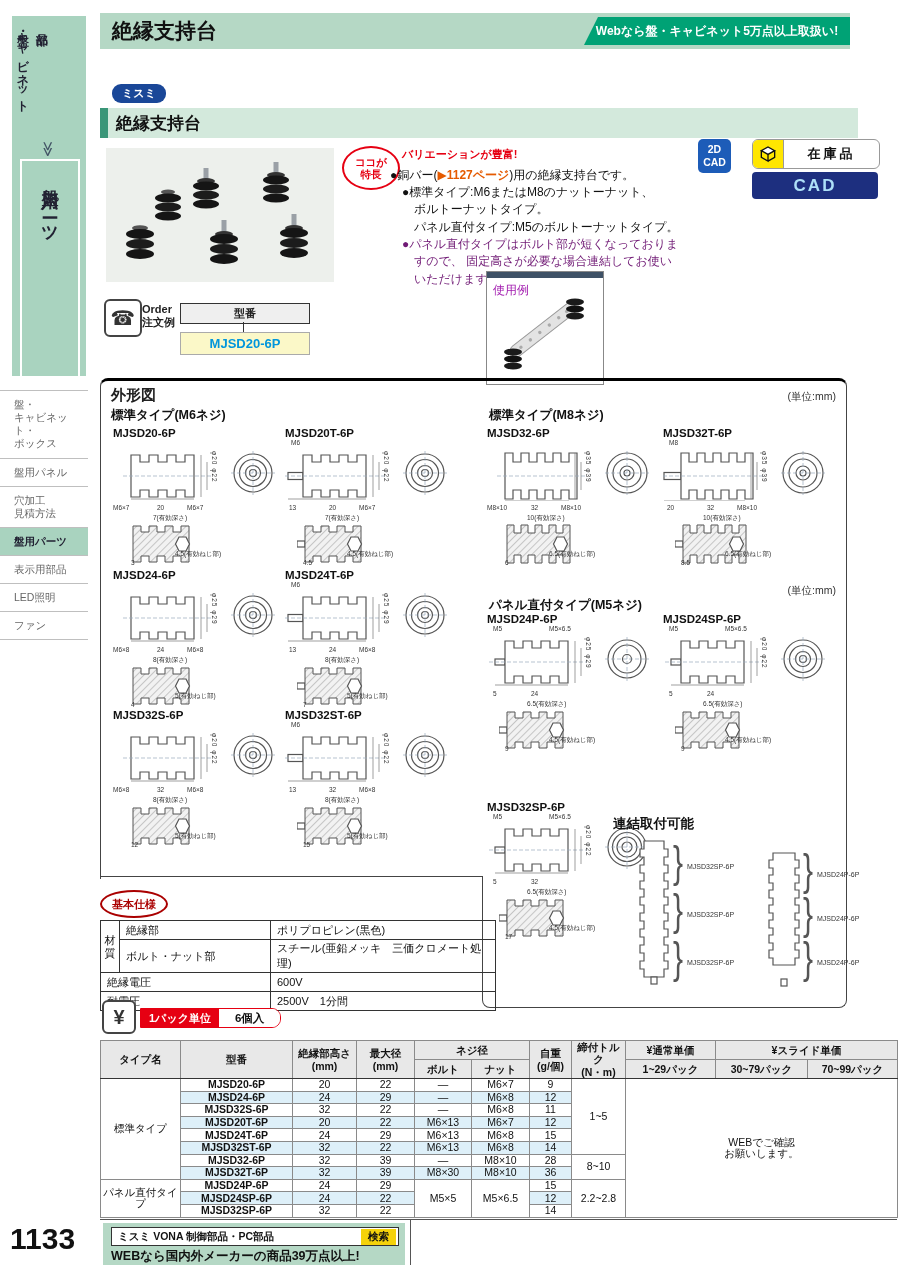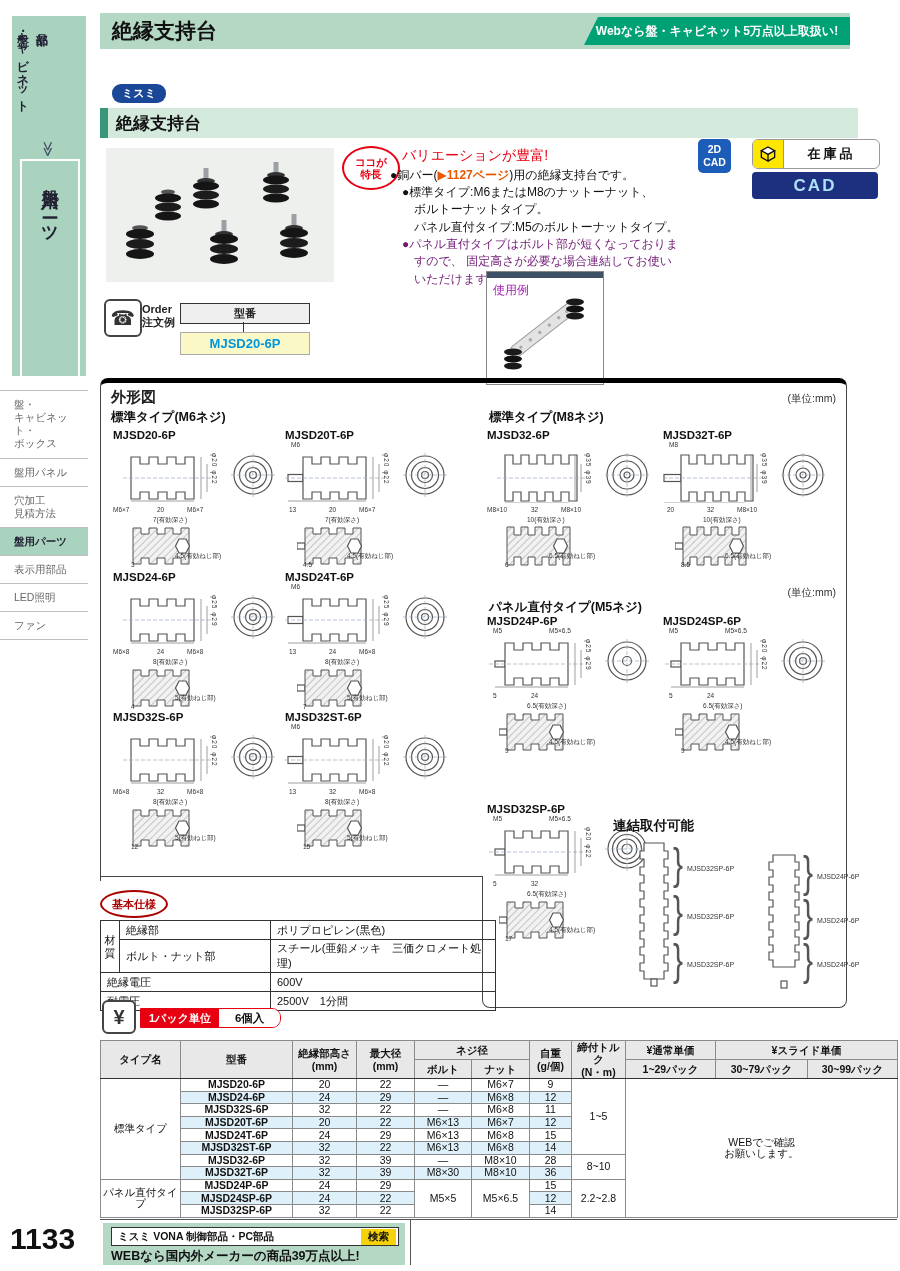--- a/index.html
+++ b/index.html
@@ -26,21 +26,21 @@
           clip-path:polygon(14px 0,100% 0,100% 100%,0 100%)}
   .brand{left:112px;top:84px;width:54px;height:19px;background:#1a4798;color:#fff;font-size:11px;font-weight:bold;
          border-radius:9px;display:flex;align-items:center;justify-content:center}
   .sband{left:100px;top:108px;width:750px;height:30px;background:#d3e9dc;border-left:8px solid #3a9678}
   .sttl{left:116px;top:112px;font-size:17px;font-weight:bold;color:#111}
   
   .photo{left:106px;top:148px;width:228px;height:134px;background:#edf0ec}
   .feat-badge{left:342px;top:146px;width:54px;height:40px;border:2.5px solid #e60012;border-radius:50%;
               background:#fff;color:#e60012;font-size:10.5px;font-weight:bold;line-height:1.15;
               display:flex;align-items:center;justify-content:center;text-align:center}
-  .headline{left:402px;top:147px;font-size:14px;font-weight:normal;color:#e60012}
+  .headline{left:402px;top:147px;font-size:11px;font-weight:bold;color:#e60012}
   .bullets{left:390px;top:167px;width:296px;font-size:12px;line-height:1.45;color:#111}
   .blink{color:#e55a00;font-weight:bold}
   .b2{left:402px;top:184px;width:296px;font-size:12px;line-height:1.45;color:#111}
   .b3{left:402px;top:236px;width:296px;font-size:12px;line-height:1.45;color:#701a75}
   .cad2d{left:698px;top:139px;width:33px;height:34px;background:#1d5cb8;border-radius:5px;color:#fff;
          font-size:10.5px;font-weight:bold;line-height:1.2;display:flex;align-items:center;justify-content:center;text-align:center}
   .stock{left:752px;top:139px;width:126px;height:28px;border:1.5px solid #999;border-radius:6px;background:#fff;
          display:flex;align-items:center;overflow:hidden}
   .stock .yel{width:30px;height:100%;background:#ffe600;display:flex;align-items:center;justify-content:center;border-right:1.5px solid #999}
   .stock .lab{flex:1;text-align:center;font-size:13px;font-weight:bold;letter-spacing:3px;color:#111}
@@ -54,21 +54,21 @@
          display:flex;align-items:center;justify-content:center;font-size:20px;color:#333}
   .olab{left:142px;top:303px;font-size:11px;font-weight:bold;color:#222;line-height:1.2}
   .katab{left:180px;top:303px;width:128px;height:19px;background:#efefef;border:1px solid #333;
          font-size:11px;font-weight:bold;display:flex;align-items:center;justify-content:center}
   .conn{left:243px;top:322px;height:10px;border-left:1px solid #333}
   .modelbox{left:180px;top:332px;width:128px;height:21px;background:#fbf8c8;border:1px solid #aaa;
             color:#0096dc;font-size:13px;font-weight:bold;display:flex;align-items:center;justify-content:center}
   
   .boxB{left:482px;top:876px;width:363px;height:131px;border:1.5px solid #444;border-top:none;border-radius:0 0 8px 8px}
   .boxA{left:100px;top:378px;width:745px;height:498px;border:1.5px solid #444;border-bottom:none;
-        border-top:5px solid #000000;border-radius:8px 8px 0 0;background:#fff}
+        border-top:3px solid #000000;border-radius:8px 8px 0 0;background:#fff}
   .segS{left:100px;top:876px;width:383px;border-top:1.5px solid #444}
   .dttl{left:10px;top:5px;font-size:15px;font-weight:bold;color:#222}
   .unit{font-size:10.5px;color:#333}
   .ghead{font-size:12.5px;font-weight:bold;color:#111}
   .dcell{position:absolute;width:170px;height:140px}
   .dname{font-size:11.5px;font-weight:bold;color:#111}
   .lb{position:absolute;font-size:6.5px;color:#333;line-height:1;white-space:nowrap}
   .vdia{writing-mode:vertical-rl;letter-spacing:1px}
   .sv{position:absolute;top:22px;left:0;width:112px;height:52px}
   .fv{position:absolute;top:24px;left:118px;width:44px;height:44px}
@@ -707,21 +707,21 @@
     <th rowspan="2" class="pre">締付トルク
 (N・m)</th>
     <th>¥通常単価</th>
     <th colspan="2">¥スライド単価</th>
   </tr>
   <tr class="h2">
     <th>ボルト</th>
     <th>ナット</th>
     <th>1~29パック</th>
     <th>30~79パック</th>
-    <th>30~99パック</th>
+    <th>70~99パック</th>
   </tr>
   <tr>
     <td rowspan="8">標準タイプ</td>
     <td class="mdl">MJSD20-6P</td>
     <td>20</td>
     <td>22</td>
     <td>—</td>
     <td>M6×7</td>
     <td>9</td>
     <td rowspan="6">1~5</td>

